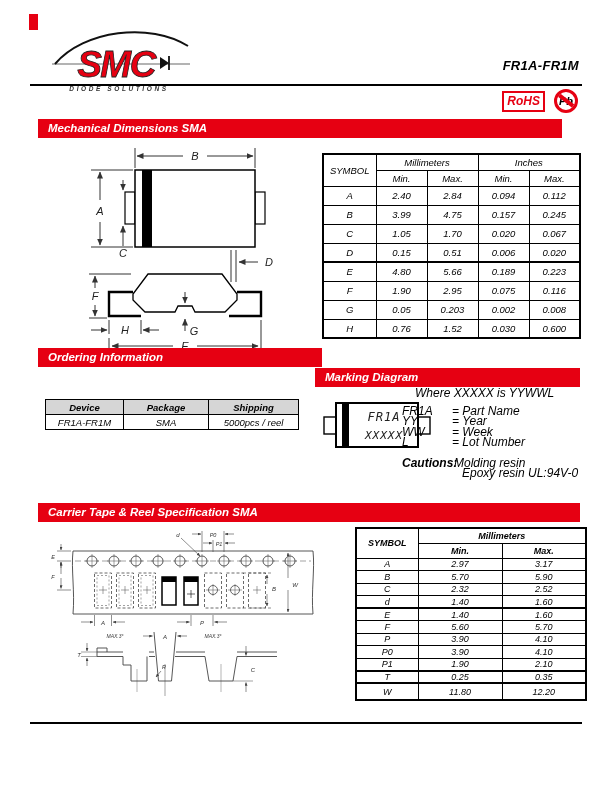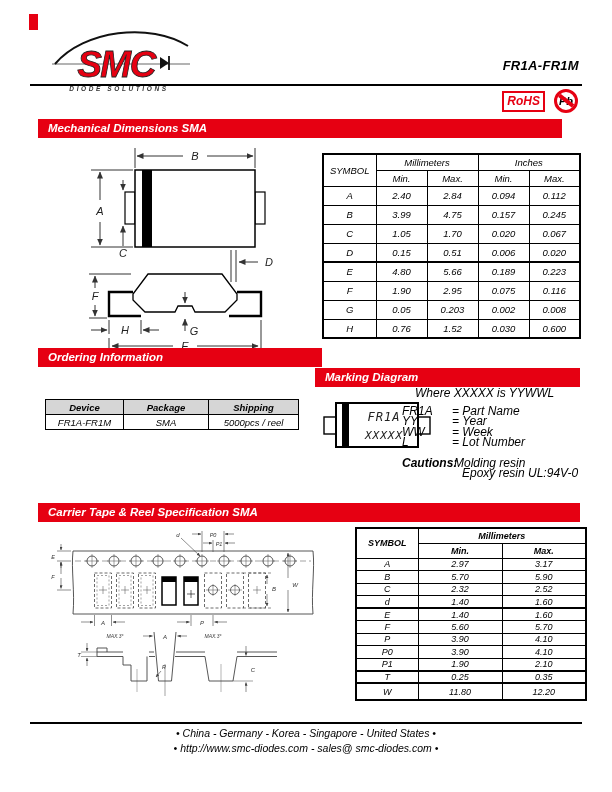--- a/index.html
+++ b/index.html
@@ -562,18 +562,14 @@
         </tr>
     <tr class="tall thick-top">
           <td>W</td>
           <td>11.80</td>
           <td>12.20</td>
         </tr>
   </tbody>
     </table>
 
   <div class="abs footer-rule"></div>
-  <div class="abs footer">
-    <div>• China  -  Germany  -  Korea  -  Singapore  -  United States •</div>
-    <div>• http://www.smc-diodes.com  -  sales@ smc-diodes.com •</div>
-  </div>
 
 </div>
 
 </body></html>

